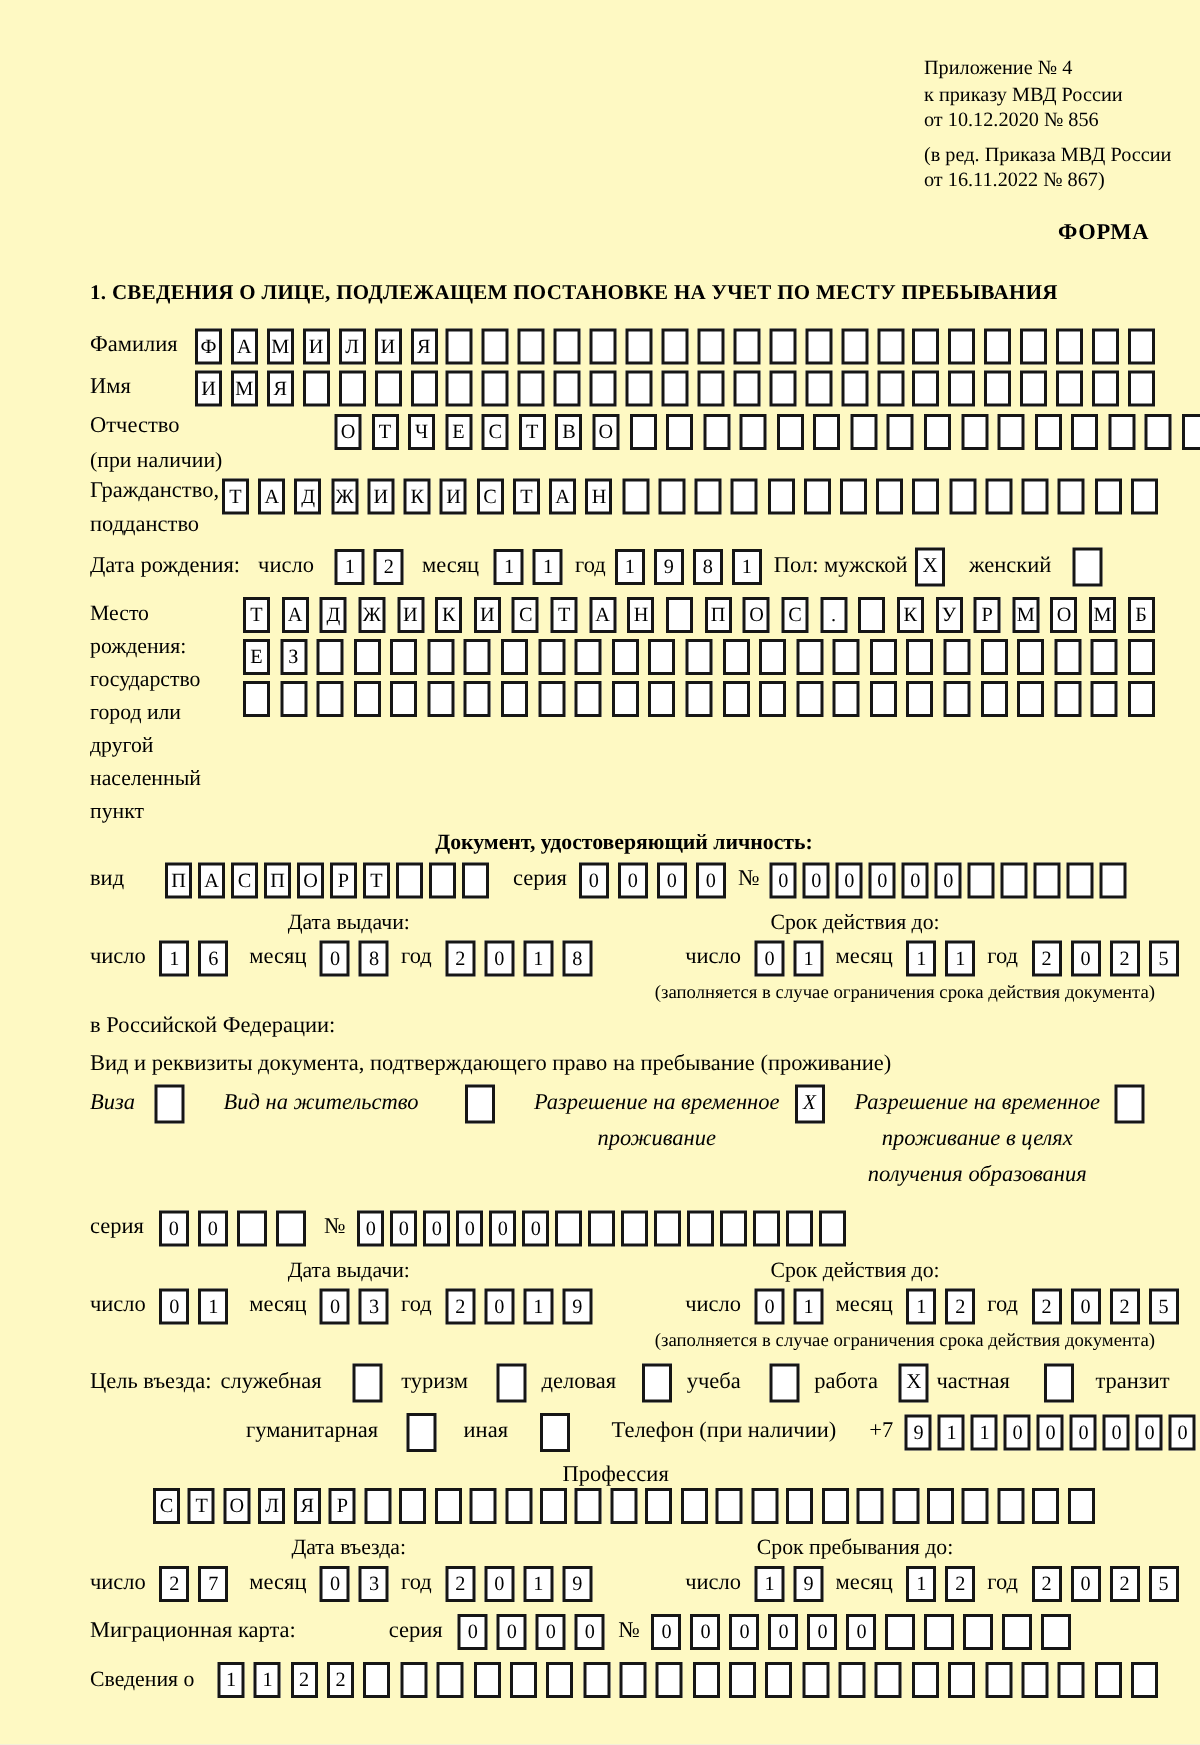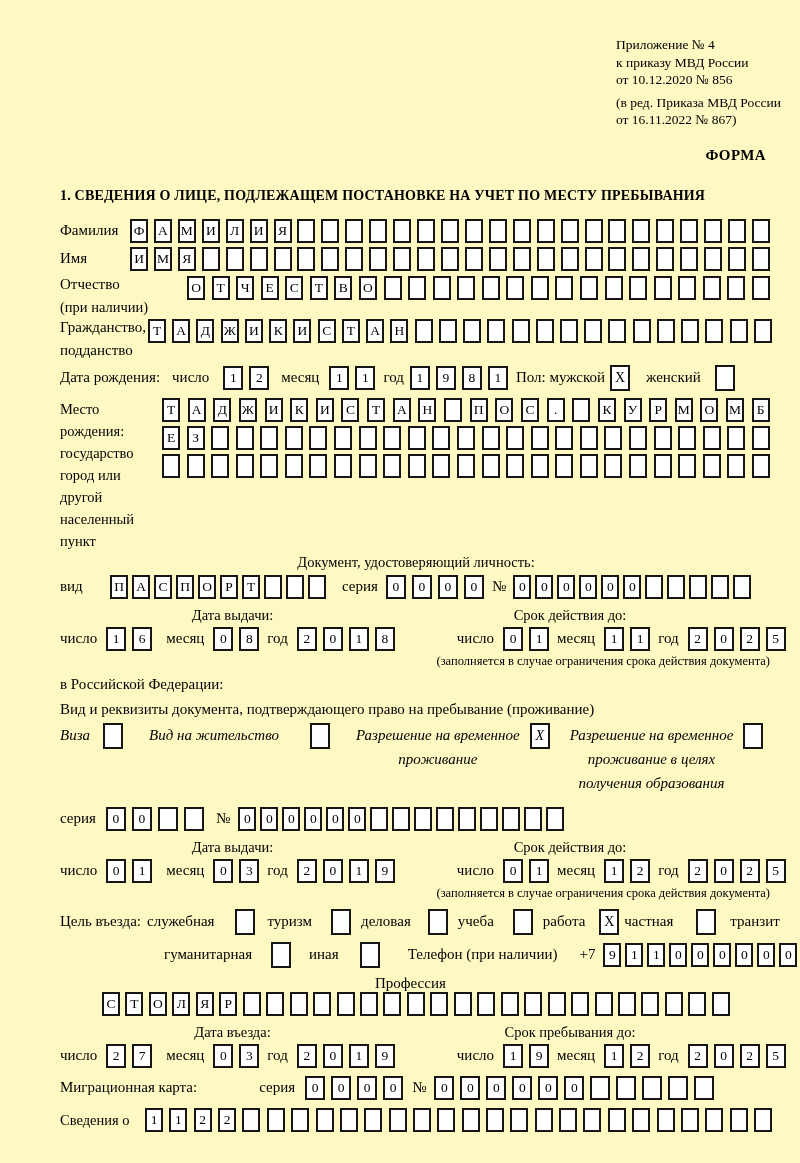--- a/index.html
+++ b/index.html
@@ -120,21 +120,21 @@
         <span class="cell"></span>
         <span class="cell"></span>
         <span class="cell"></span>
         <span class="cell"></span>
         <span class="cell"></span>
         <span class="cell"></span>
         <span class="cell"></span>
       </div>
   </div>
 
-  <div class="row top" style="margin-top:5px;">
+  <div class="row top" style="margin-top:5px;gap:36px;">
     <div class="lbl" style="width:127px;">
       <div>Отчество</div>
       <div class="sub" style="margin-top:6px;">(при наличии)</div>
     </div>
     <div class="cells sb w583">
         <span class="cell">О</span>
         <span class="cell">Т</span>
         <span class="cell">Ч</span>
         <span class="cell">Е</span>
         <span class="cell">С</span>
@@ -304,21 +304,21 @@
           <span class="cell"></span>
           <span class="cell"></span>
           <span class="cell"></span>
           <span class="cell"></span>
           <span class="cell"></span>
           <span class="cell"></span>
         </div>
     </div>
   </div>
 
-  <div style="text-align:center; font-weight:normal; font-size:14.5px; margin-top:2px;">Документ, удостоверяющий личность:</div>
+  <div style="text-align:center; font-weight:bold; font-size:14.5px; margin-top:2px;">Документ, удостоверяющий личность:</div>
 
   <div class="row" style="margin-top:4px;">
     <div class="lbl" style="width:50px;">вид</div>
     <div class="cells">
         <span class="cell">П</span>
         <span class="cell">А</span>
         <span class="cell">С</span>
         <span class="cell">П</span>
         <span class="cell">О</span>
         <span class="cell">Р</span>

